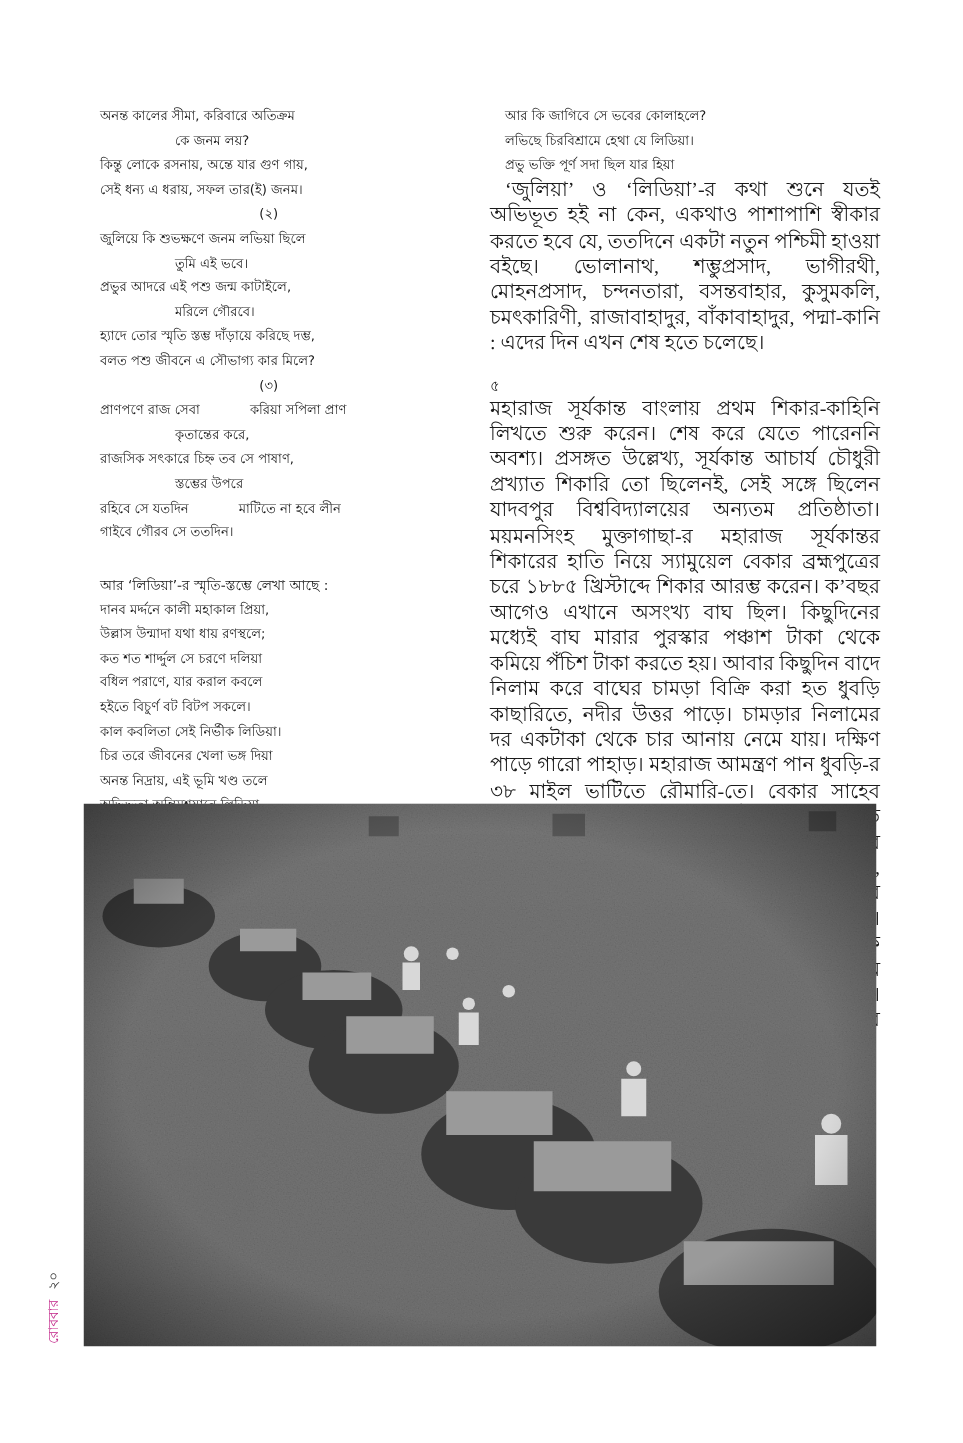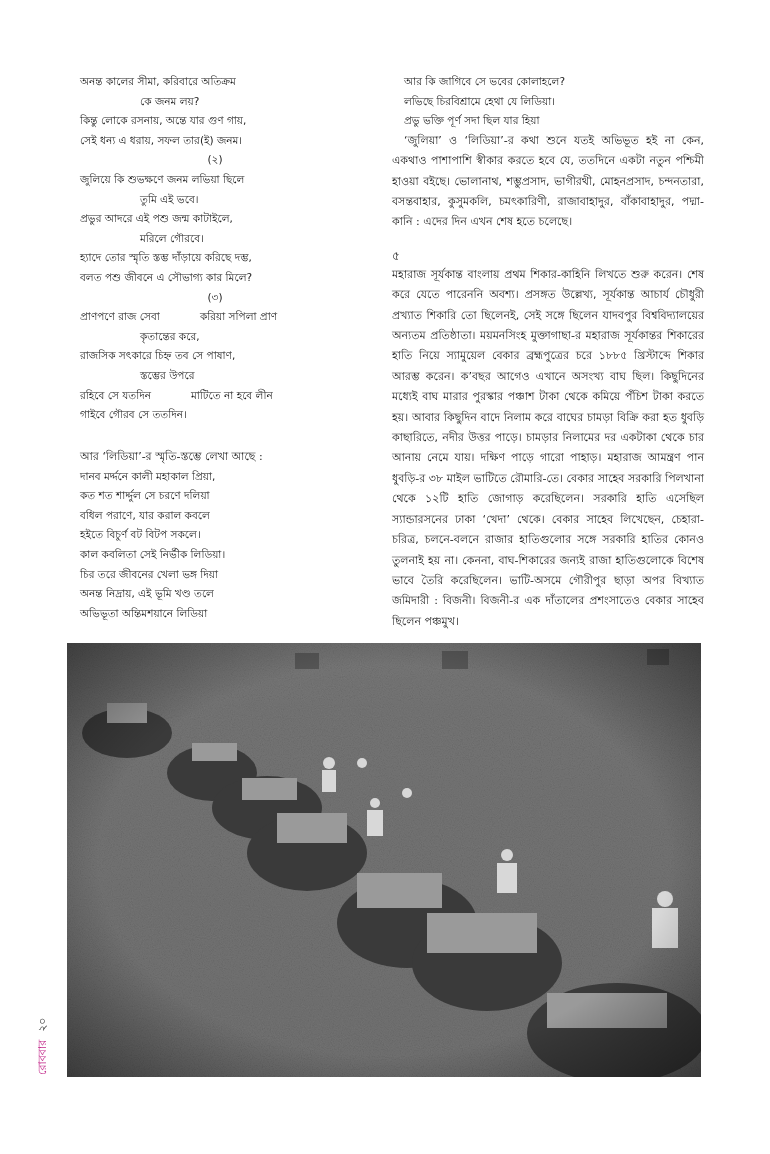--- a/index.html
+++ b/index.html
@@ -1,26 +1,26 @@
 <!DOCTYPE html>
 <html><head>
 <meta charset="utf-8">
 <style>
   html, body { margin:0; padding:0; background:#ffffff; }
   body { width:770px; height:1154px; position:relative; overflow:hidden; font-family:"DejaVu Sans", sans-serif; color:#1a1a1a; }
-  .col { position:absolute; }
+  .col { position:absolute;margin-top:12px; }
   #left-col { left:80px; top:72px; width:300px; }
   #right-col { left:392px; top:72px; width:312px; }
   .poem-line { font-size:10.5px; line-height:19.6px; white-space:nowrap; }
   .poem-line.indent { padding-left:60px; }
   .poem-line.center { text-align:center; width:270px; }
   .poem-line.split span.gap { display:inline-block; width:40px; }
   .intro { font-size:11px; line-height:20px; margin-top:22px; }
   .rpoem { font-size:10.5px; line-height:19.6px; padding-left:12px; white-space:nowrap; }
-  .para { font-size:11px; line-height:20.4px; text-align:justify; margin:0; }
+  .para { font-size:16px; line-height:20.4px; text-align:justify; margin:0;font-family:Liberation Serif, serif; }
   .para.first { text-indent:12px; }
   .sec-num { font-size:12px; margin-top:14px; line-height:18px; }
   #photo { position:absolute; left:67px; top:643px; width:634px; height:434px; background:#555; overflow:hidden; }
   #photo svg { display:block; }
   #side-label { position:absolute; left:34px; top:1075px; transform-origin:0 0; transform:rotate(-90deg); color:#c2288a; font-size:11px; white-space:nowrap; }
   #side-label .pg { color:#333; margin-left:8px; }
 </style>
 </head>
 <body>
 
@@ -41,20 +41,21 @@
       <div class="poem-line split"><span>প্রাণপণে রাজ সেবা</span><span class="gap"></span><span>করিয়া সপিলা প্রাণ</span></div>
       <div class="poem-line indent">কৃতান্তের করে,</div>
       <div class="poem-line ">রাজসিক সৎকারে চিহ্ন তব সে পাষাণ,</div>
       <div class="poem-line indent">স্তম্ভের উপরে</div>
       <div class="poem-line split"><span>রহিবে সে যতদিন</span><span class="gap"></span><span>মাটিতে না হবে লীন</span></div>
       <div class="poem-line ">গাইবে গৌরব সে ততদিন।</div>
     </div>
   <div class="intro">আর ‘লিডিয়া’-র স্মৃতি-স্তম্ভে লেখা আছে :</div>
   <div id="epitaph">
       <div class="poem-line">দানব মর্দ্দনে কালী মহাকাল প্রিয়া,</div>
+      <div class="poem-line">উল্লাস উন্মাদা যথা ধায় রণস্থলে;</div>
       <div class="poem-line">কত শত শার্দ্দুল সে চরণে দলিয়া</div>
       <div class="poem-line">বধিল পরাণে, যার করাল কবলে</div>
       <div class="poem-line">হইতে বিচুর্ণ বট বিটপ সকলে।</div>
       <div class="poem-line">কাল কবলিতা সেই নির্ভীক লিডিয়া।</div>
       <div class="poem-line">চির তরে জীবনের খেলা ভঙ্গ দিয়া</div>
       <div class="poem-line">অনন্ত নিদ্রায়, এই ভূমি খণ্ড তলে</div>
       <div class="poem-line">অভিভূতা অন্তিমশয়ানে লিডিয়া</div>
     </div>
 </div>
 

